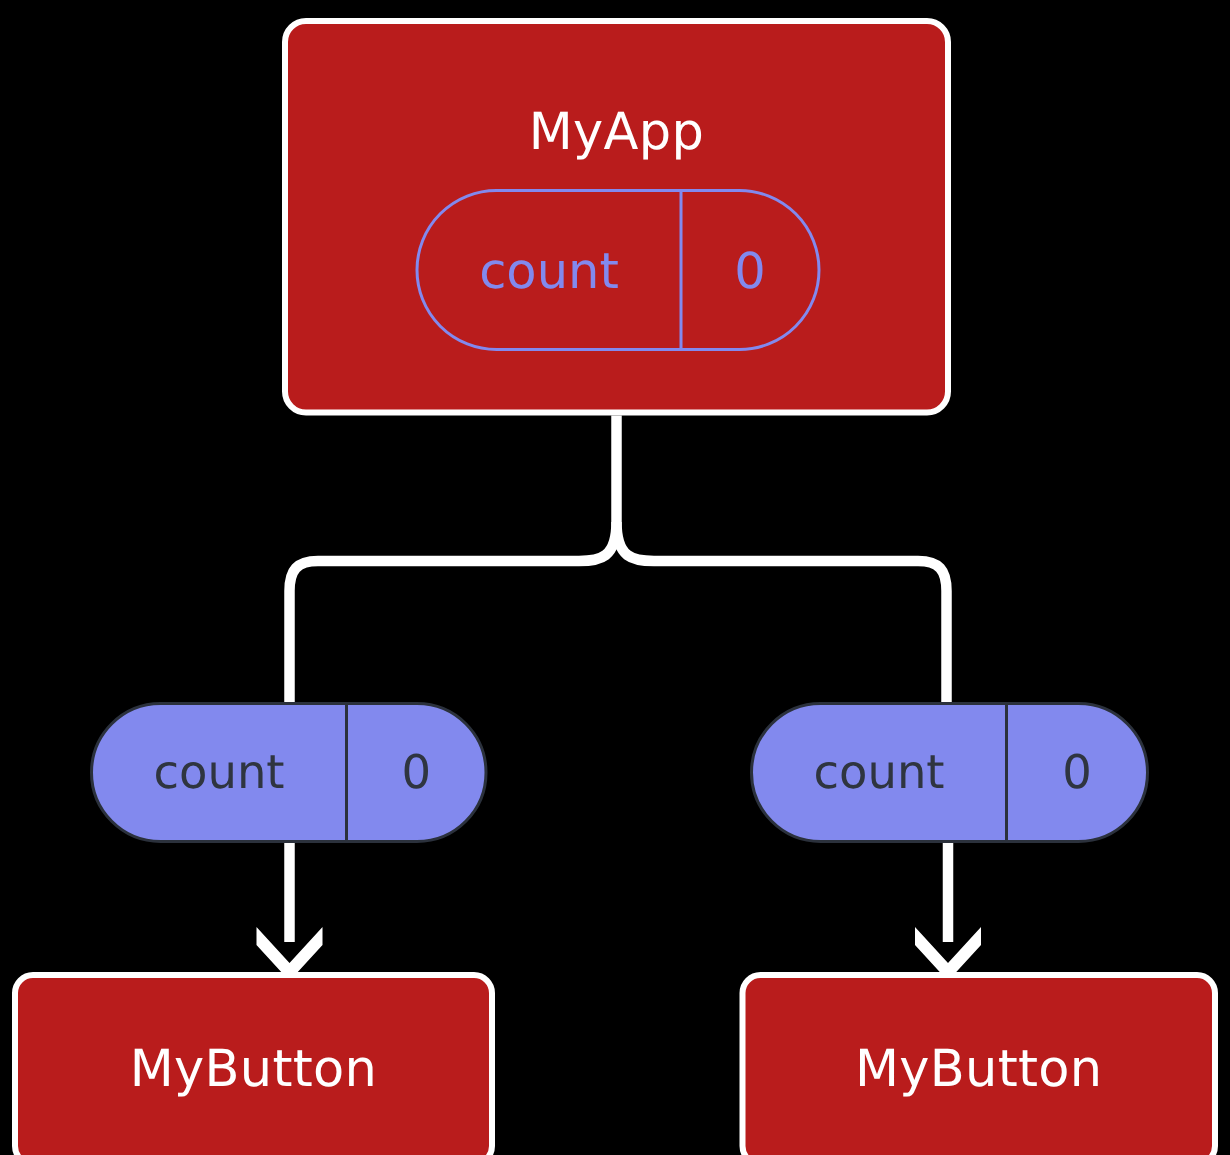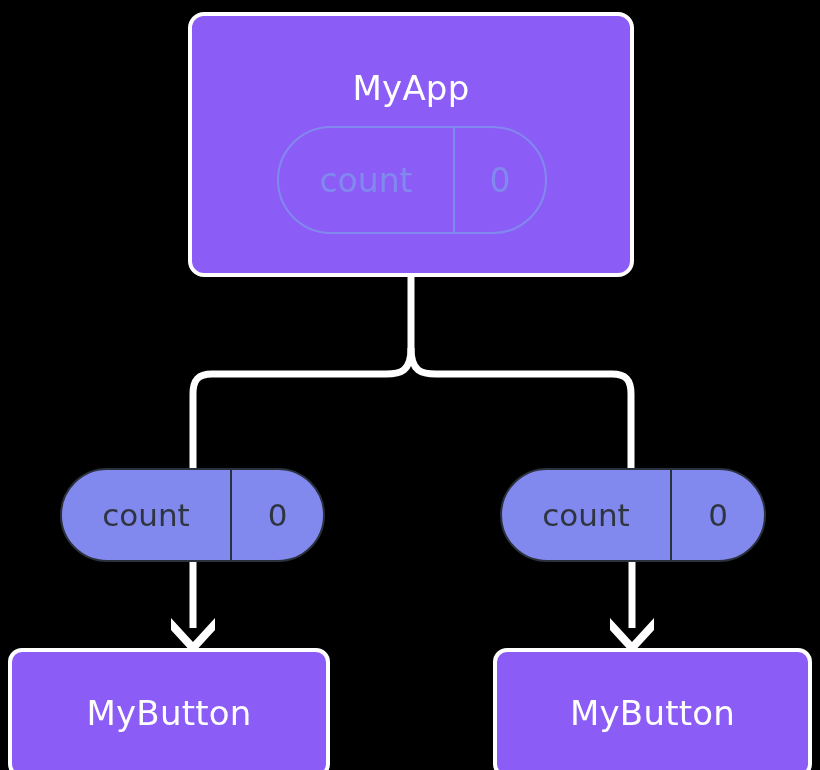--- a/index.html
+++ b/index.html
@@ -20,21 +20,21 @@
   #wires {
     position: absolute;
     left: 0; top: 0;
     width: 820px; height: 770px;
     pointer-events: none;
   }
 
   
   .component-box {
     position: absolute;
-    background: #8b5cf6;
+    background: #b91c1c;
     border: 4px solid #ffffff;
     border-radius: 14px;
     box-sizing: border-box;
     display: flex;
     flex-direction: column;
     align-items: center;
   }
   .component-title {
     color: #ffffff;
     font-size: 34px;

